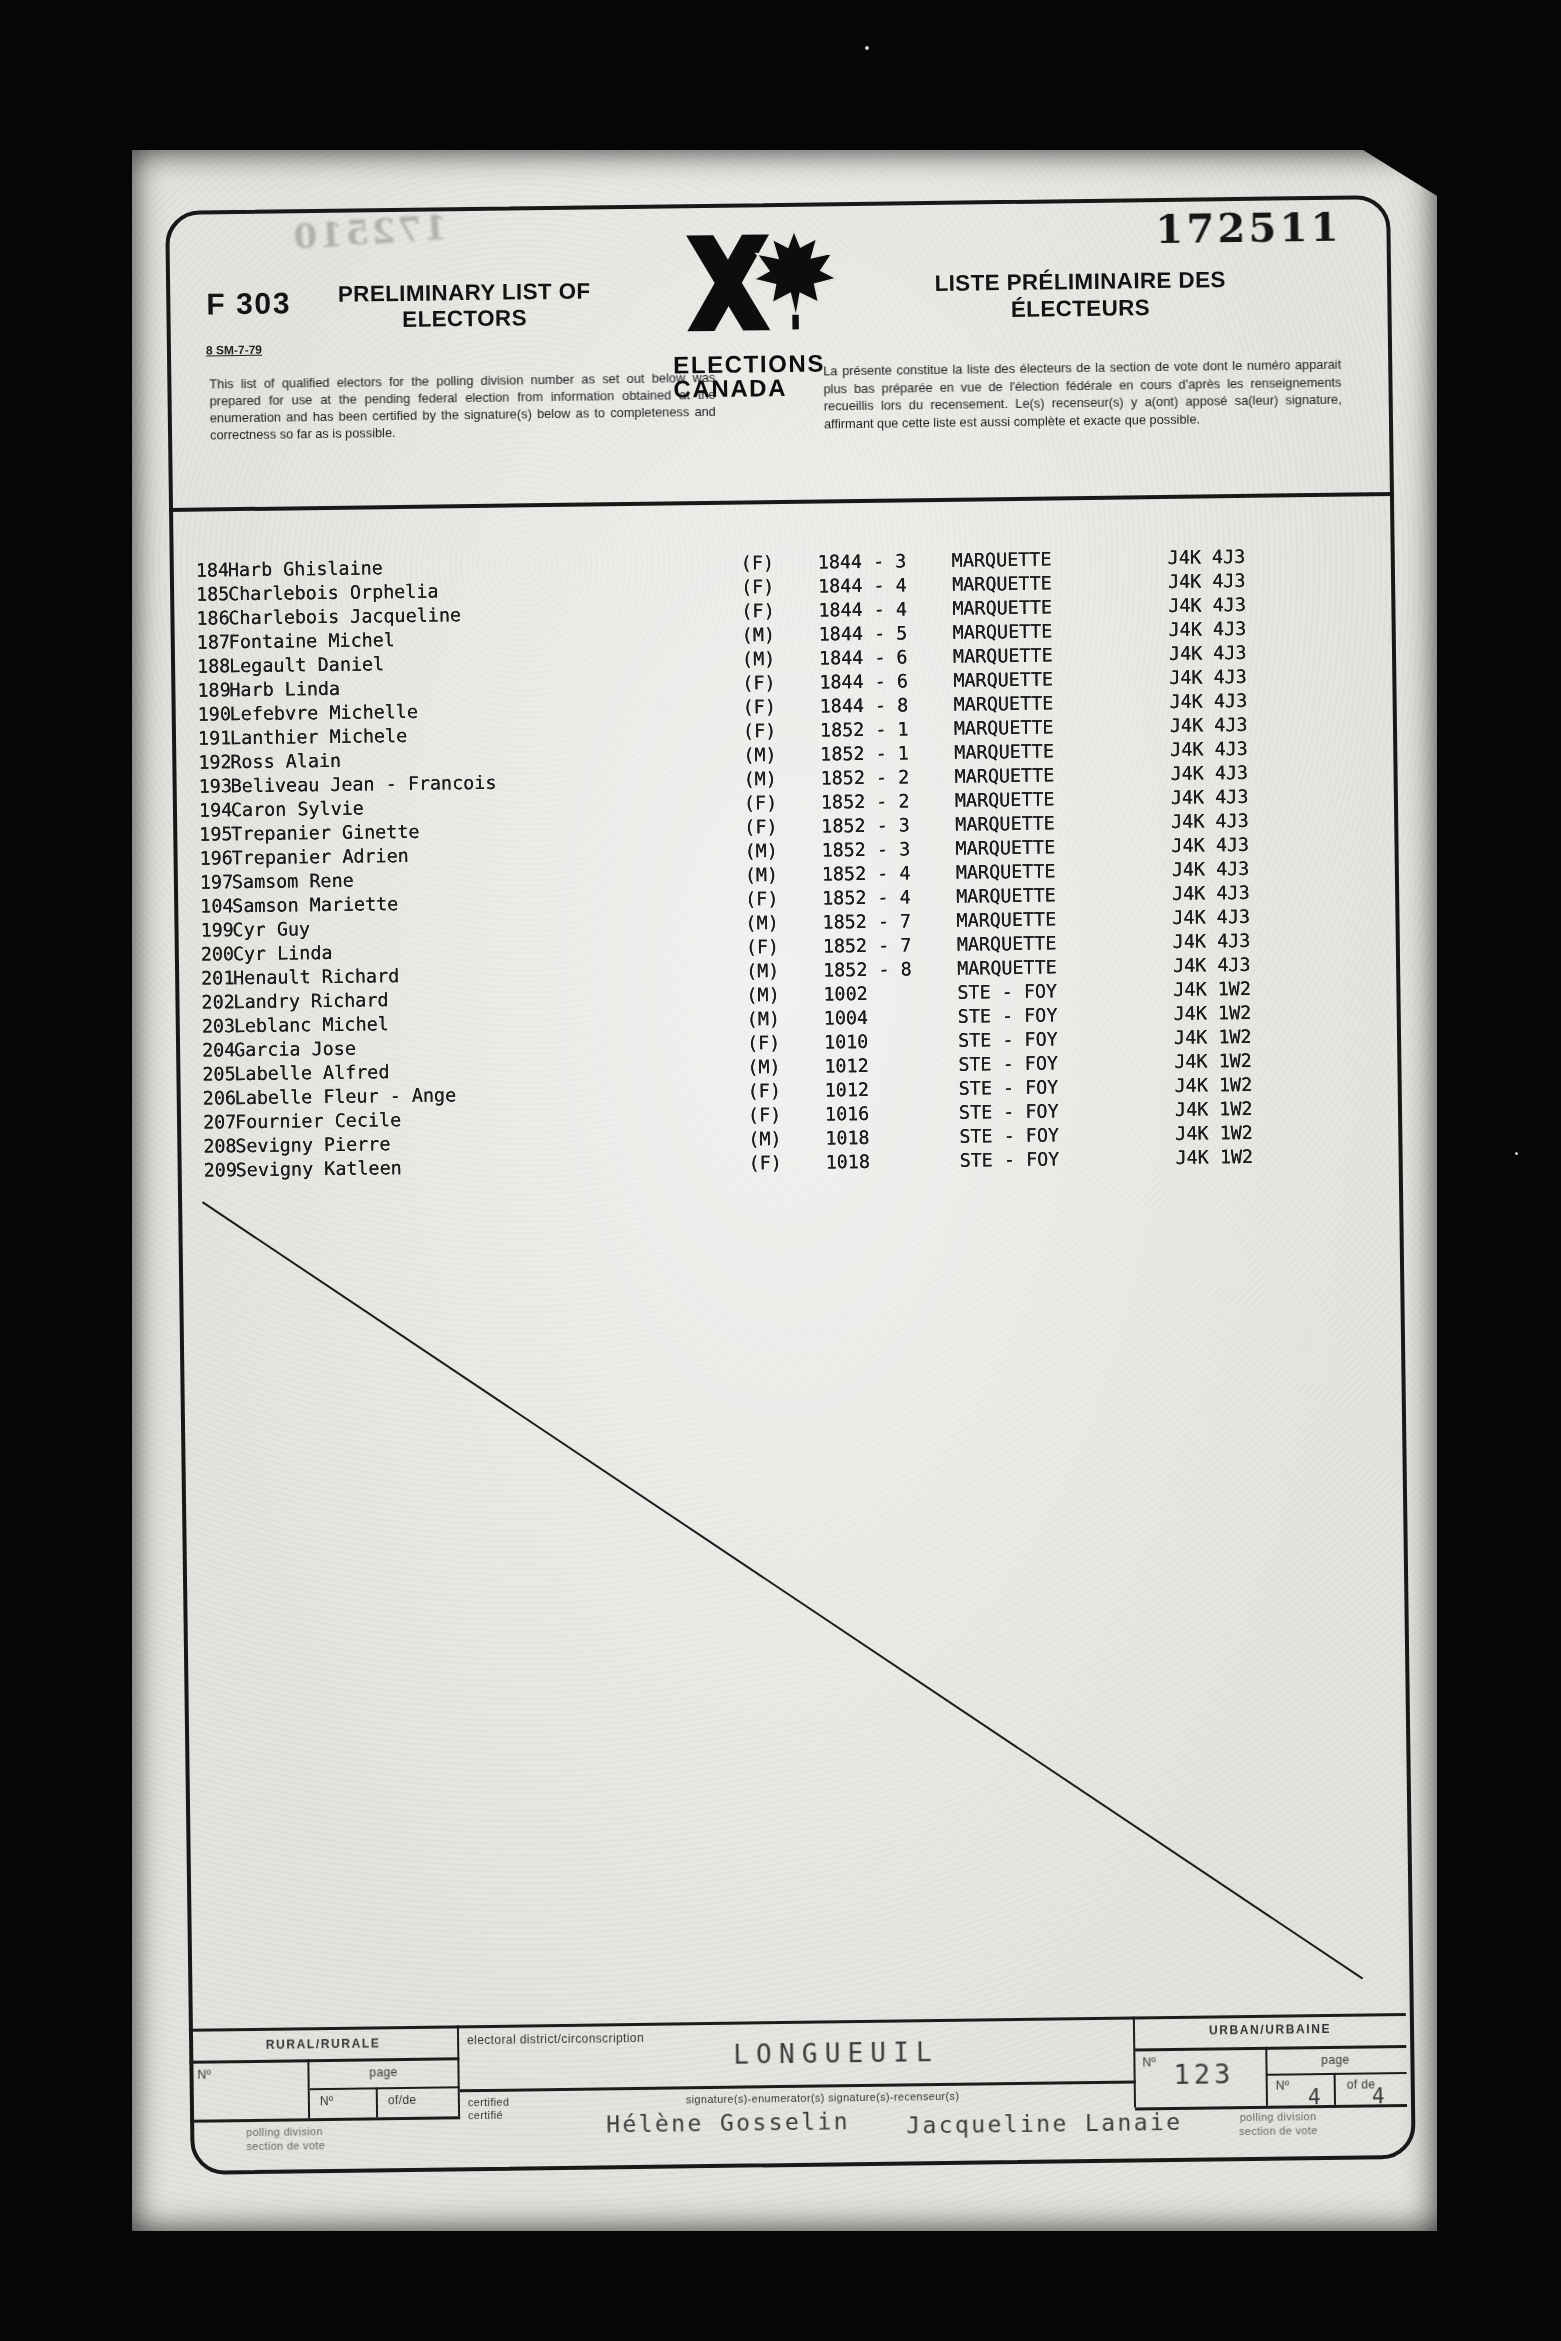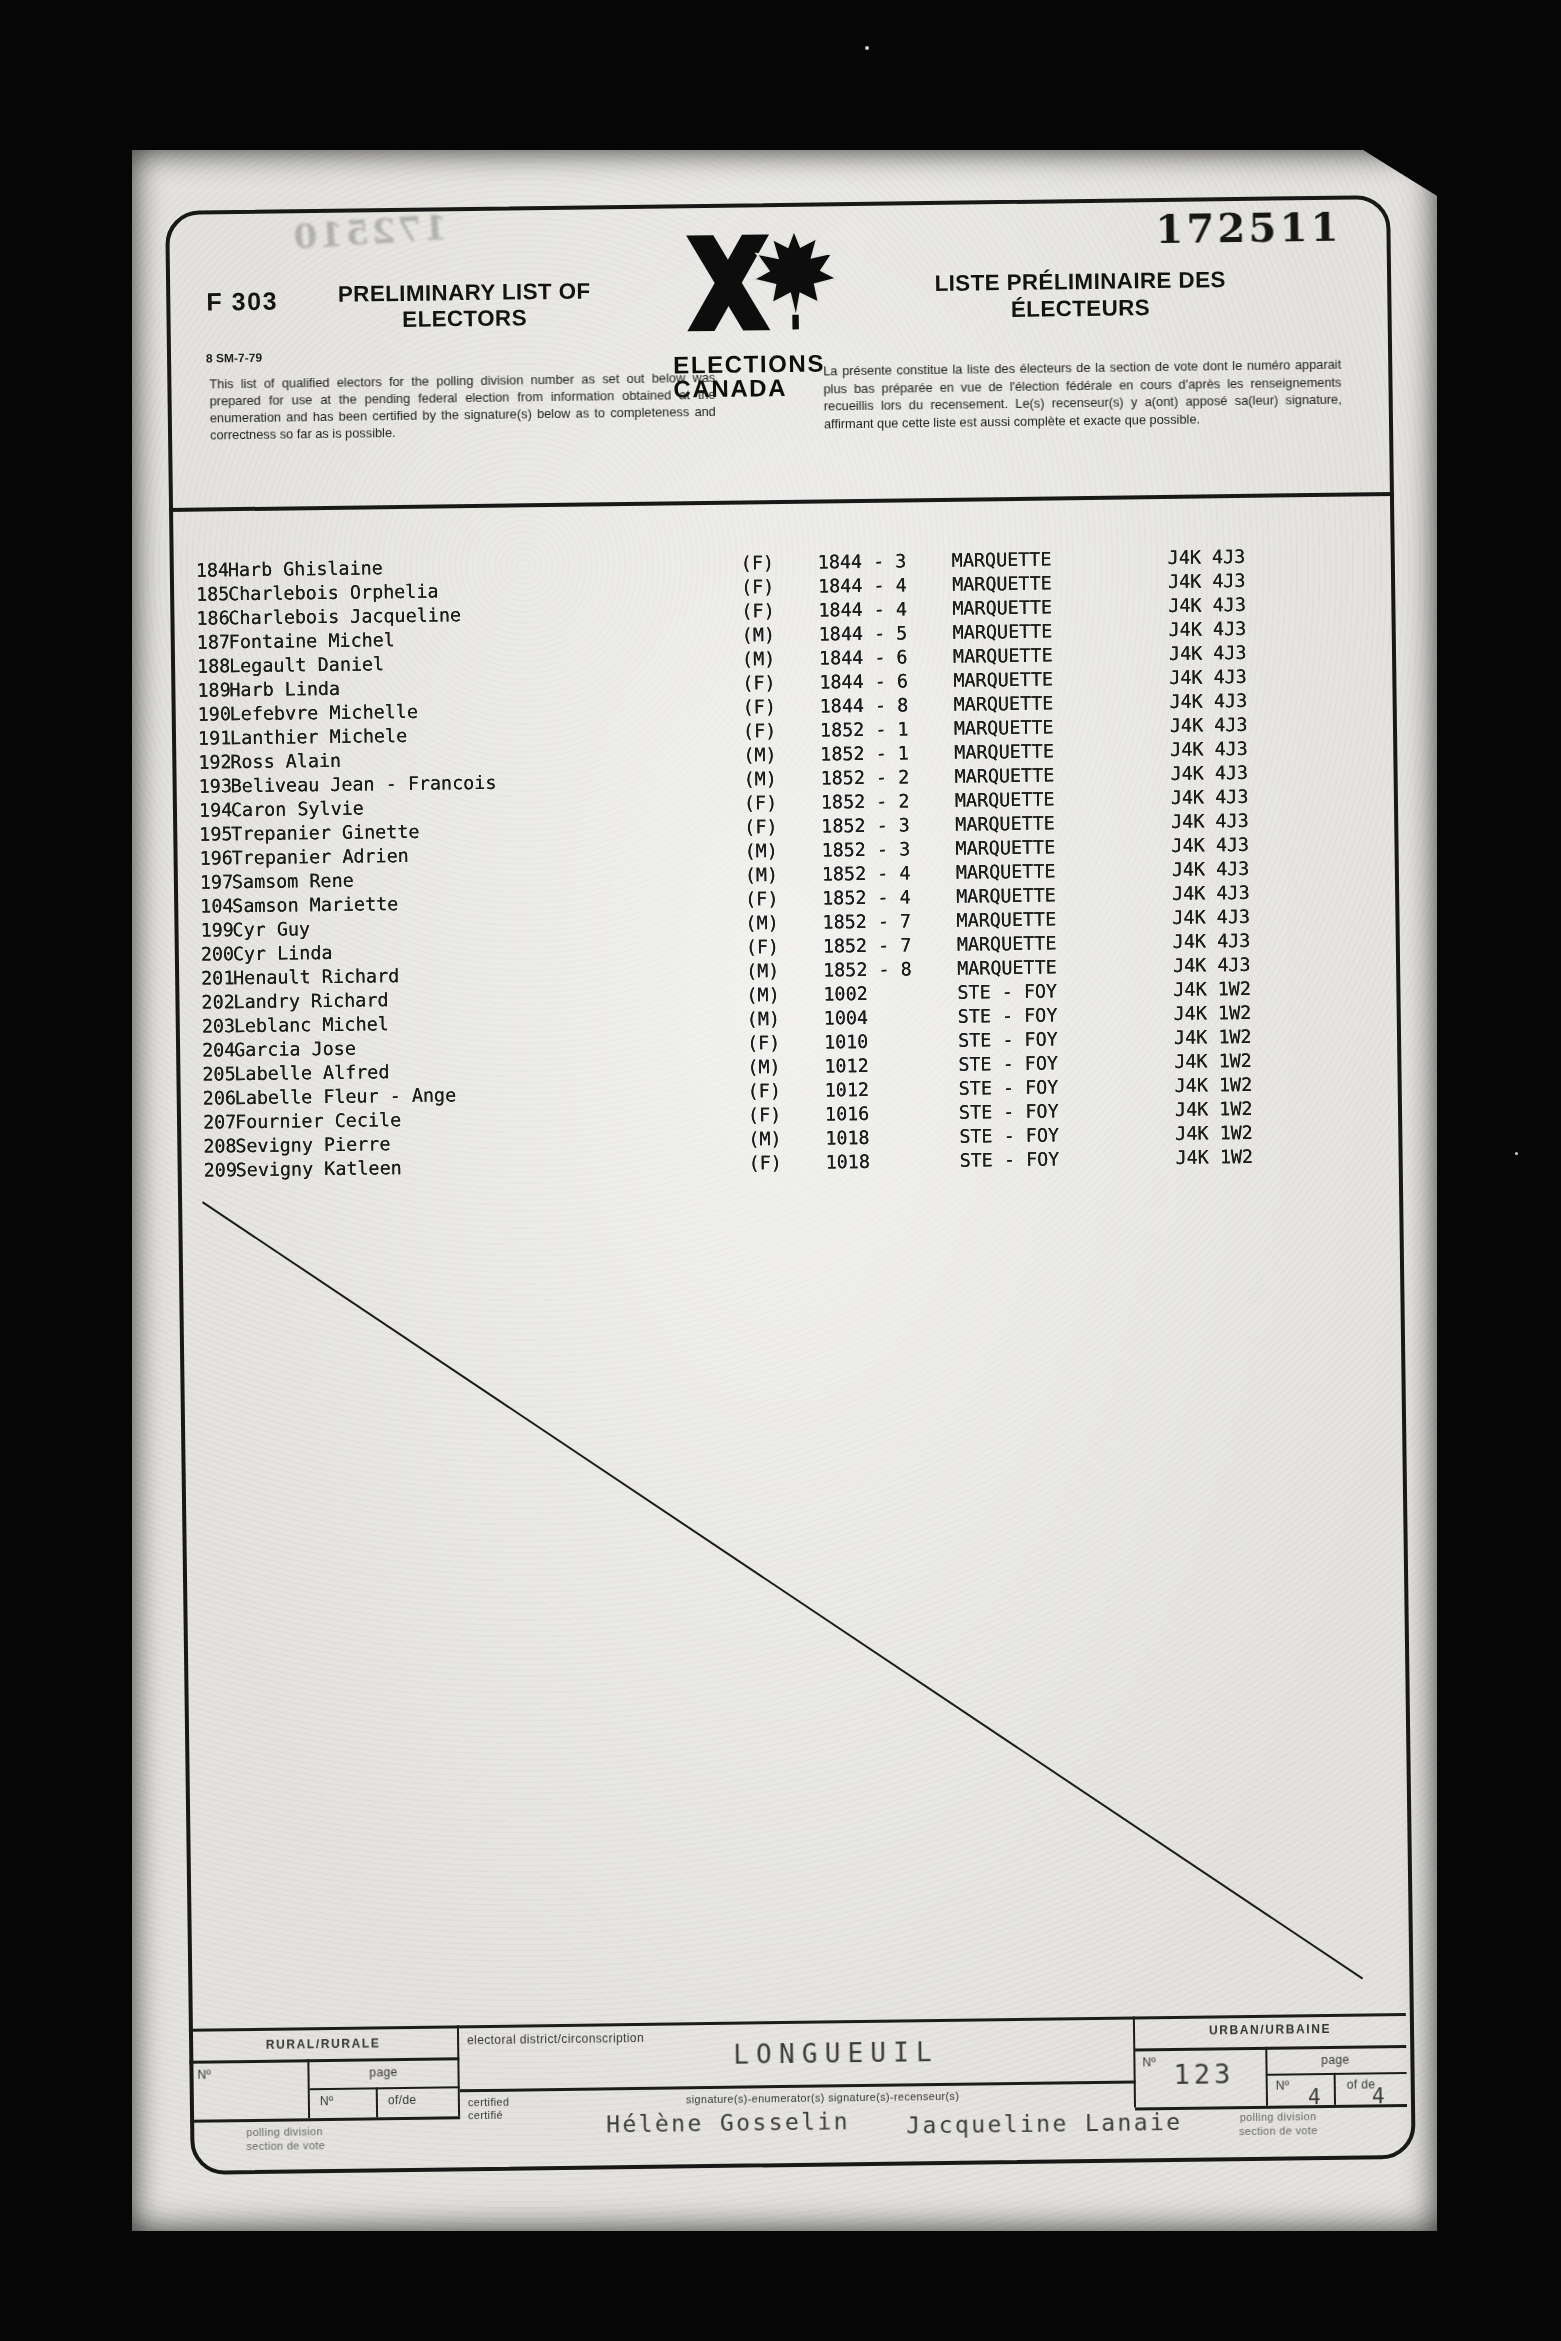--- a/index.html
+++ b/index.html
@@ -25,22 +25,22 @@
   
   .stamp-mirror{position:absolute;left:120px;top:58px;width:208px;
       font-family:"DejaVu Serif",serif;font-weight:bold;font-size:34px;color:#4a4a4a;
       transform:scaleX(-1) rotate(3deg);opacity:.32;filter:blur(1.3px);letter-spacing:2.4px;}
 
   
   .stamp{position:absolute;left:1036px;top:60px;font-family:"DejaVu Serif",serif;
          font-weight:bold;font-size:40px;color:#161616;letter-spacing:3.2px;
          filter:blur(0.2px);}
 
-  .form-no{position:absolute;left:86px;top:130px;font-size:25px;font-weight:bold;color:#141414;letter-spacing:1.6px;text-align:right;}
-  .form-code{position:absolute;left:85px;top:194px;font-size:12px;font-weight:bold;color:#222;}
+  .form-no{position:absolute;left:86px;top:130px;font-size:30px;font-weight:bold;color:#141414;letter-spacing:1.6px;text-align:right;}
+  .form-code{position:absolute;left:85px;top:186px;font-size:12px;font-weight:bold;color:#222;text-decoration:underline;}
 
   .title-en{position:absolute;left:204px;top:126px;width:280px;text-align:center;
             font-size:22.4px;font-weight:bold;color:#131313;line-height:26px;letter-spacing:0.4px;}
   .title-fr{position:absolute;left:800px;top:122px;width:320px;text-align:center;
             font-size:22.4px;font-weight:bold;color:#131313;line-height:27px;letter-spacing:0.4px;}
 
   
   .logo{position:absolute;left:552px;top:78px;width:192px;}
   .logo svg{display:block;}
   .logo-text{font-size:24px;font-weight:bold;color:#0e0e0e;letter-spacing:1.6px;line-height:24px;margin-top:-1.6px;}

